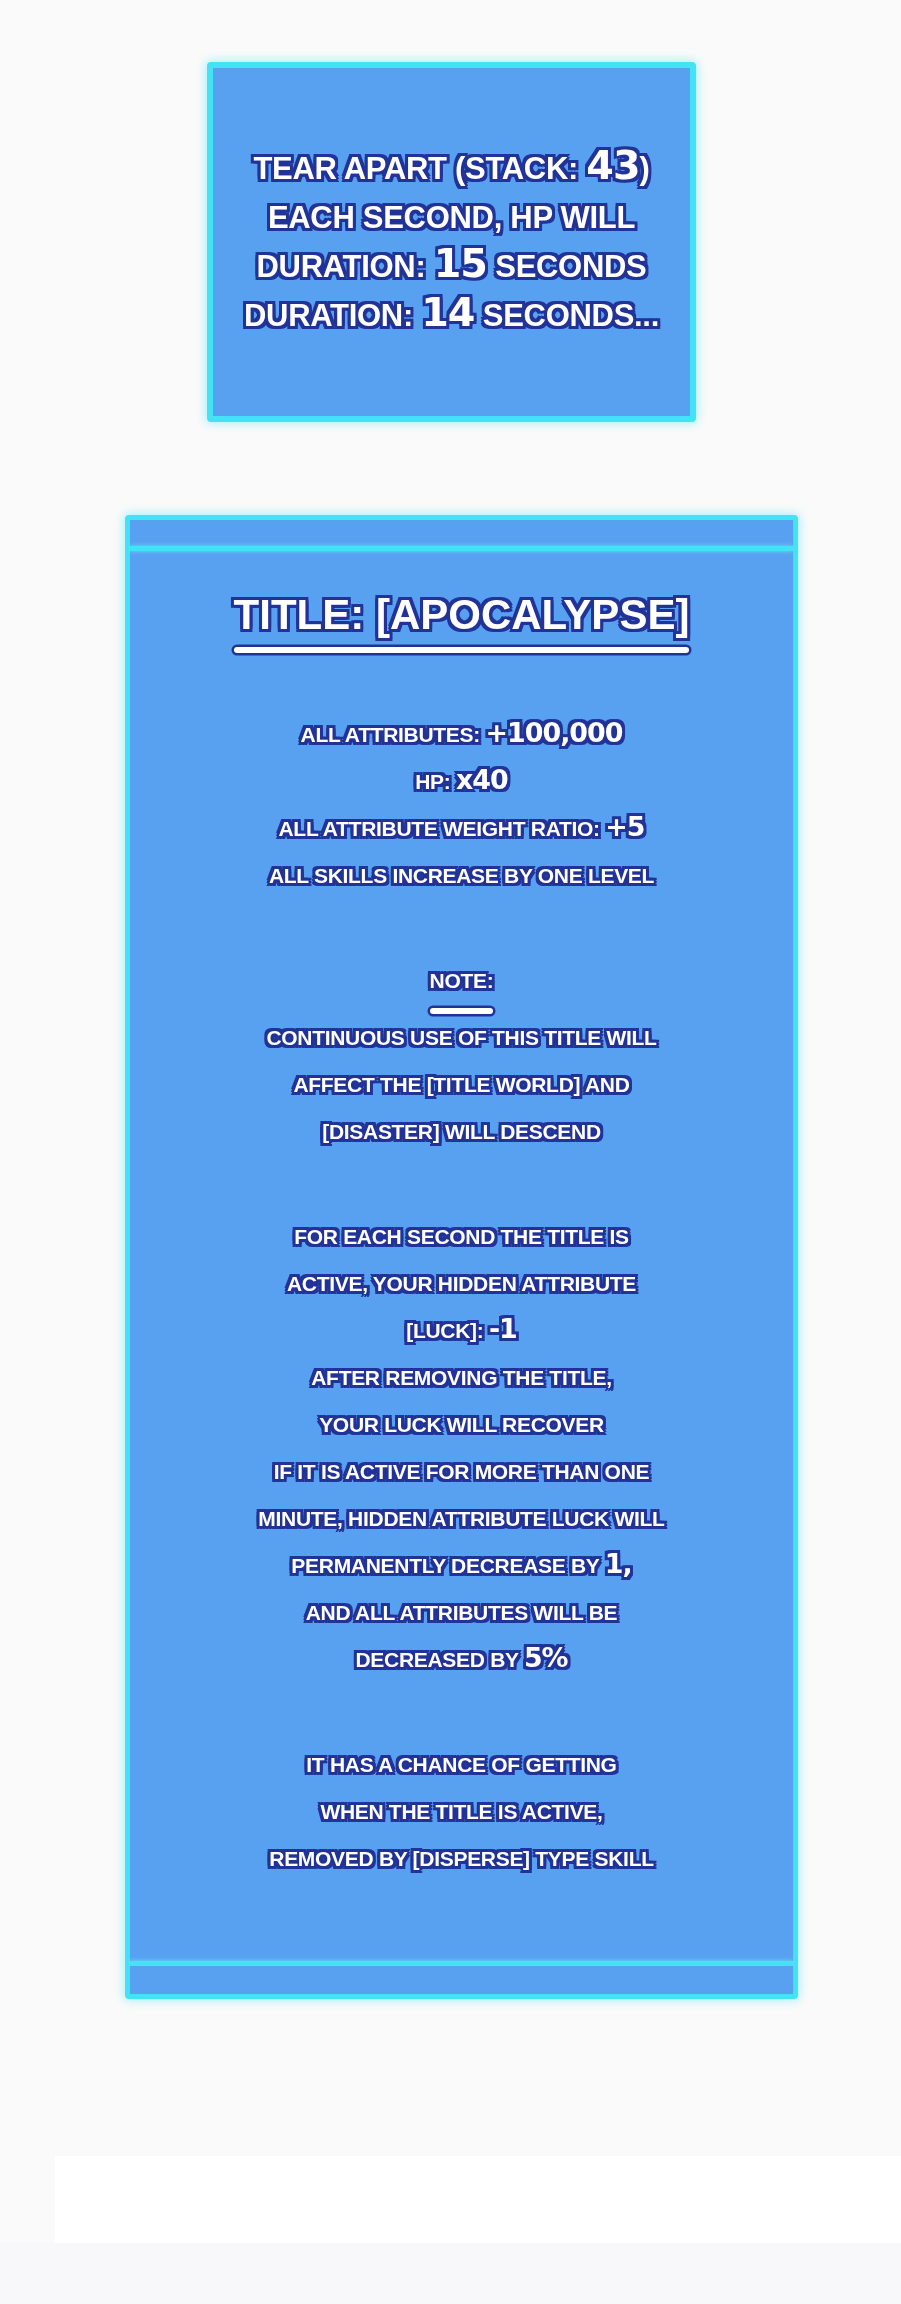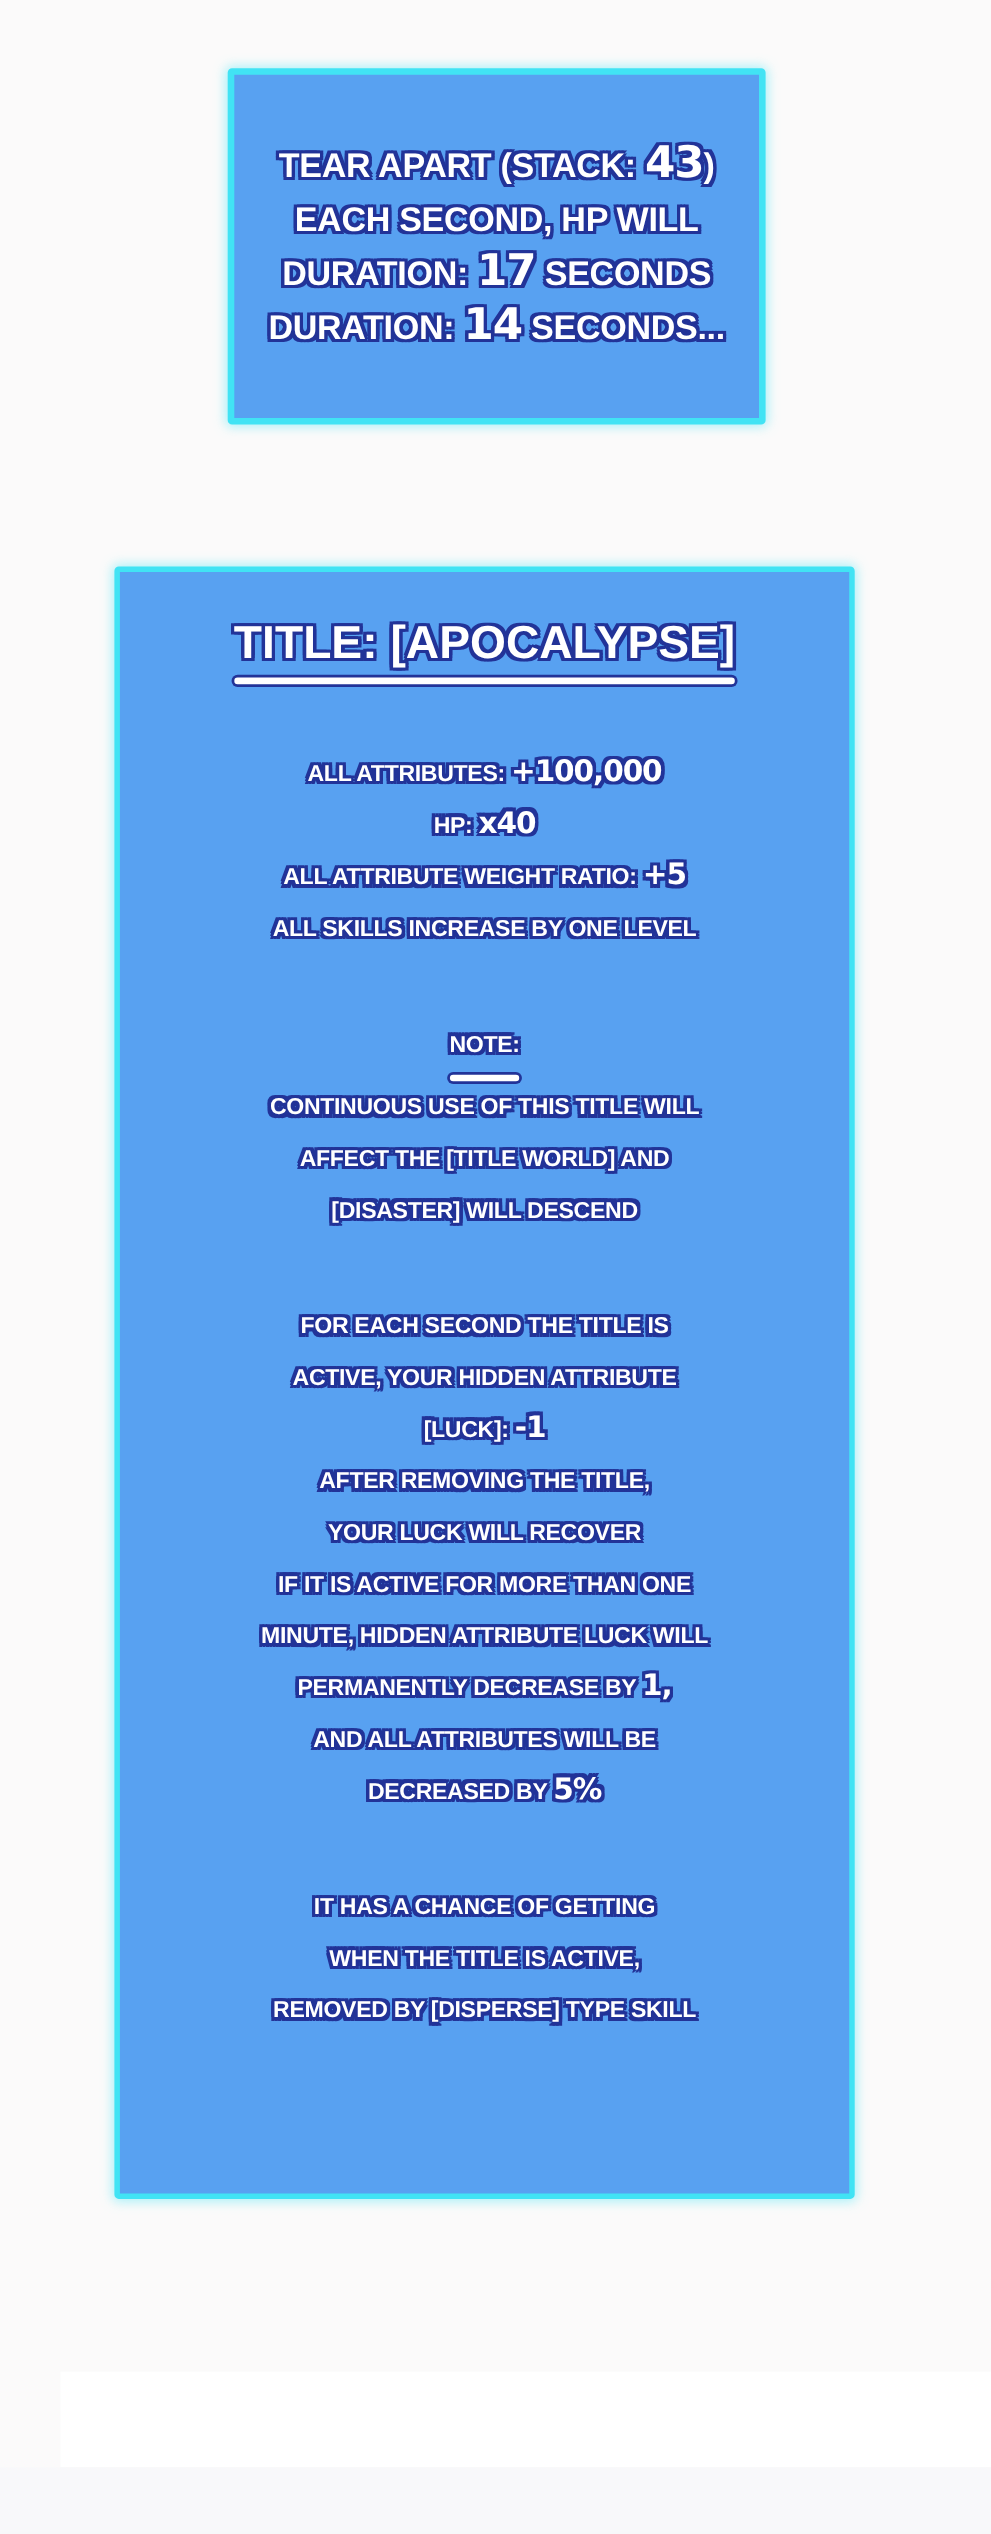--- a/index.html
+++ b/index.html
@@ -19,27 +19,27 @@
   }
   .panel{
     position:absolute;
     background:var(--fill);
     border:6px solid var(--cyan);
     border-radius:4px;
     box-sizing:border-box;
     box-shadow:0 0 10px 2px rgba(110,233,248,.55);
   }
   .buff-window{
-    left:207px;top:62px;width:489px;height:324px;
+    left:207px;top:62px;width:489px;height:360px;
     display:flex;flex-direction:column;justify-content:center;align-items:center;
   }
   .title-window{
-    left:104px;top:515px;width:673px;height:1484px;
+    left:125px;top:515px;width:673px;height:1484px;
     border-width:5px;
-    display:flex;flex-direction:row;
+    display:flex;flex-direction:column;
   }
   .strip{flex:0 0 auto;background:var(--fill);}
   .strip.header{height:26px;}
   .strip.footer{height:28px;}
   .divider{flex:0 0 auto;height:5px;background:var(--cyan);box-shadow:0 0 4px rgba(110,233,248,.9);}
   .tw-content{
     flex:1 1 auto;
     display:flex;flex-direction:column;align-items:center;
     padding-top:36px;
     gap:58px;
@@ -90,21 +90,21 @@
   }
 </style>
 </head>
 <body>
 
 <div class="page">
 
   <div class="panel buff-window">
       <div class="line"><span class="seg">TEAR APART (STACK: </span><span class="seg num">43</span><span class="seg">)</span></div>
       <div class="line"><span class="seg">EACH SECOND, HP WILL</span></div>
-      <div class="line"><span class="seg">DURATION: </span><span class="seg num">17</span><span class="seg"> SECONDS</span></div>
+      <div class="line"><span class="seg">DURATION: </span><span class="seg num">15</span><span class="seg"> SECONDS</span></div>
       <div class="line"><span class="seg">DURATION: </span><span class="seg num">14</span><span class="seg"> SECONDS...</span></div>
     </div>
 
   <div class="panel title-window">
     <div class="strip header"></div>
     <div class="divider"></div>
     <div class="tw-content">
       <div class="group title-group">
           <div class="line"><span class="seg u">TITLE: [APOCALYPSE]</span></div>
         </div>

